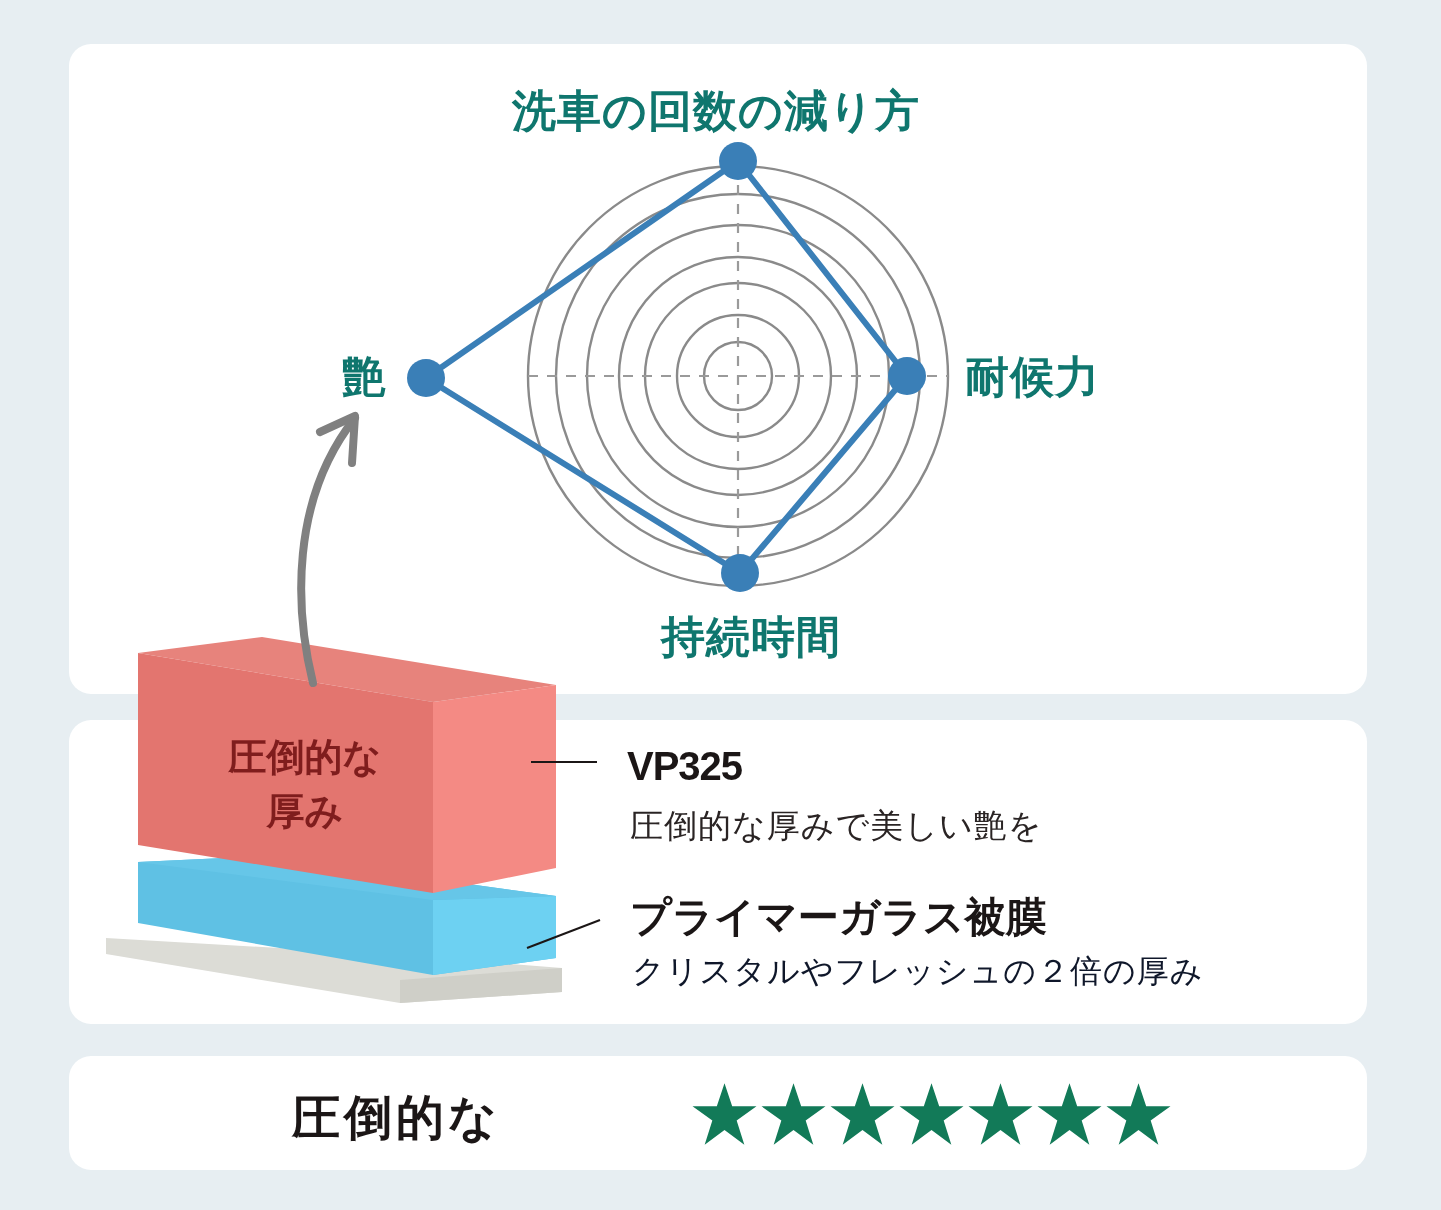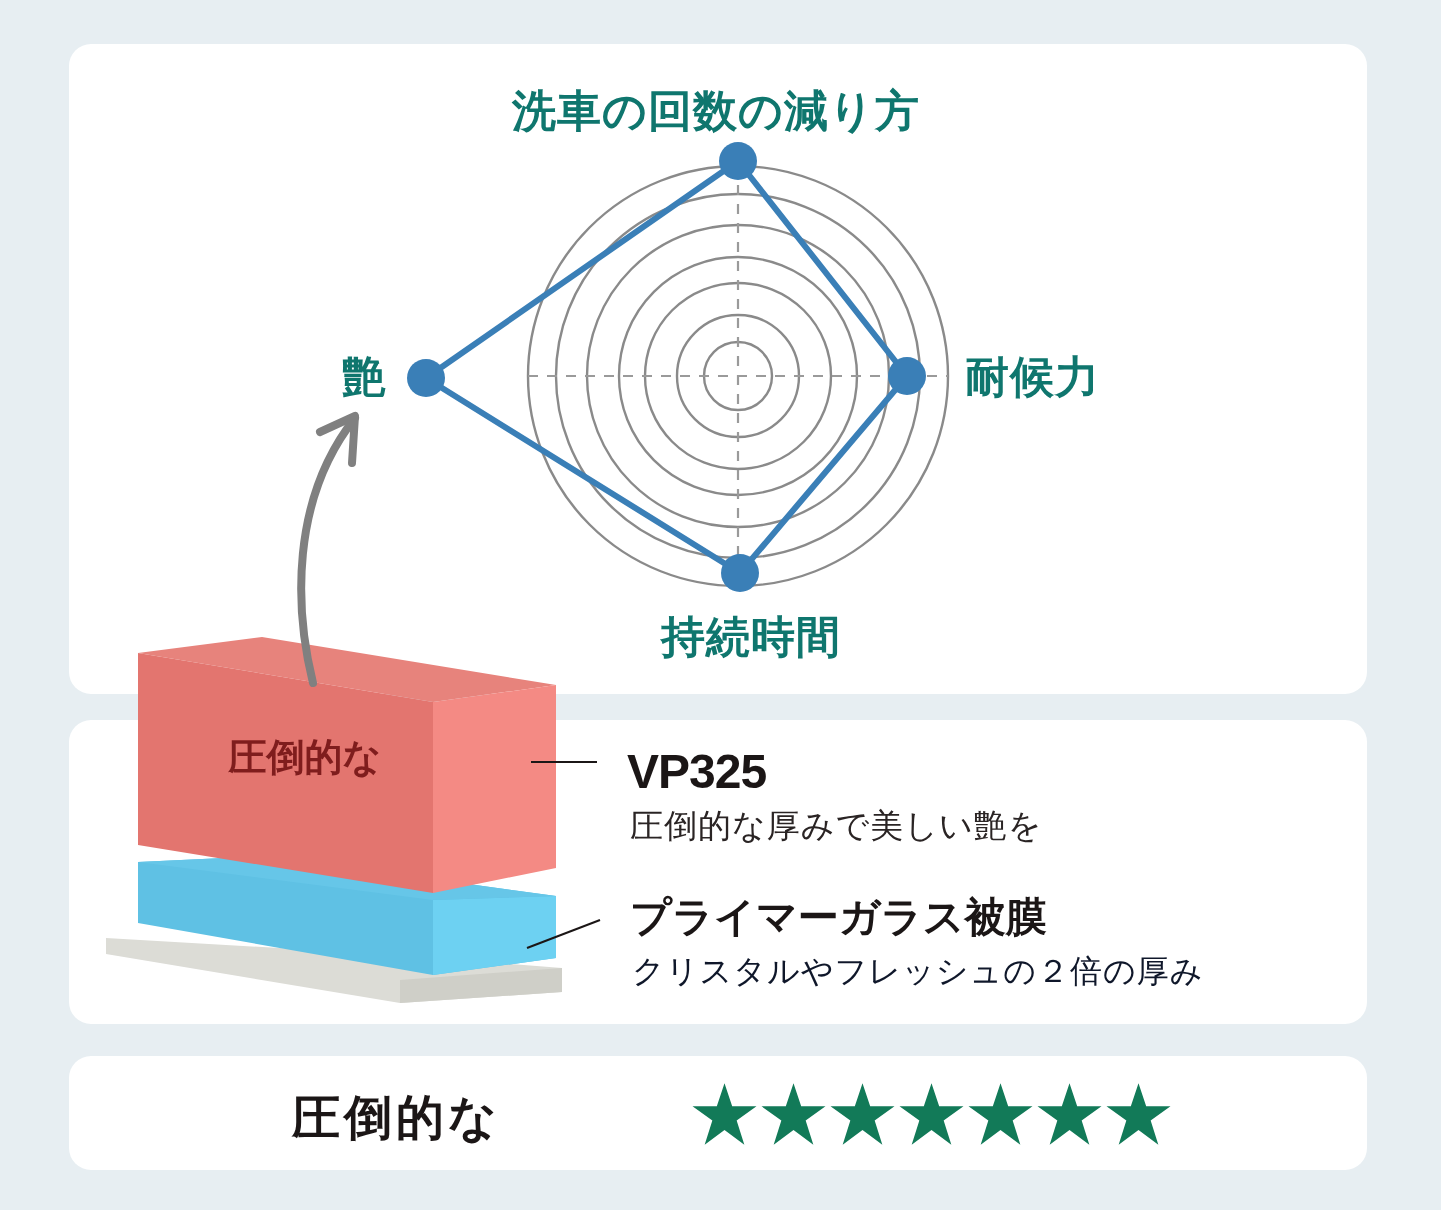--- a/index.html
+++ b/index.html
@@ -21,21 +21,21 @@
     white-space: nowrap; color: #0f766e;
   }
   #label-top { left: 512px; top: 82px; }
   #label-right { left: 965px; top: 348px; }
   #label-bottom { left: 653px; top: 608px; margin-left: 8px; }
   #label-left { left: 342px; top: 348px; }
 
   svg.overlay { position: absolute; left: 0; top: 0; }
 
   .layer-text { position: absolute; white-space: nowrap; }
-  #vp-title { left: 627px; top: 744px; font-size: 48px; font-weight: bold; font-family: "Liberation Sans", sans-serif; letter-spacing: -1px; }
+  #vp-title { left: 627px; top: 744px; font-size: 40px; font-weight: bold; font-family: "Liberation Sans", sans-serif; letter-spacing: -1px; }
   #vp-desc { left: 630px; top: 804px; font-size: 33px; color: #2a2424; letter-spacing: 1px; }
   #primer-title { left: 630px; top: 890px; font-size: 41px; font-weight: bold; }
   #primer-desc { left: 632px; top: 950px; font-size: 32px; color: #0f172a; letter-spacing: 1px; }
 
   #block-label {
     position: absolute; left: 190px; top: 730px; width: 230px; text-align: center;
     font-size: 38px; font-weight: bold; color: #7f1d1d; line-height: 54px;
   }
 
   #rating-label {
@@ -100,20 +100,21 @@
   </g>
 </svg>
 
 <div class="axis-label" id="label-top">洗車の回数の減り方</div>
 <div class="axis-label" id="label-right">耐候力</div>
 <div class="axis-label" id="label-bottom">持続時間</div>
 <div class="axis-label" id="label-left">艶</div>
 
 <div id="block-label">
   <div>圧倒的な</div>
+  <div>厚み</div>
 </div>
 
 <div class="layer-text" id="vp-title">VP325</div>
 <div class="layer-text" id="vp-desc">圧倒的な厚みで美しい艶を</div>
 <div class="layer-text" id="primer-title">プライマーガラス被膜</div>
 <div class="layer-text" id="primer-desc">クリスタルやフレッシュの２倍の厚み</div>
 
 <div id="rating-label">圧倒的な</div>
 <div id="stars">
   <svg class="star" viewBox="0 0 100 100">

